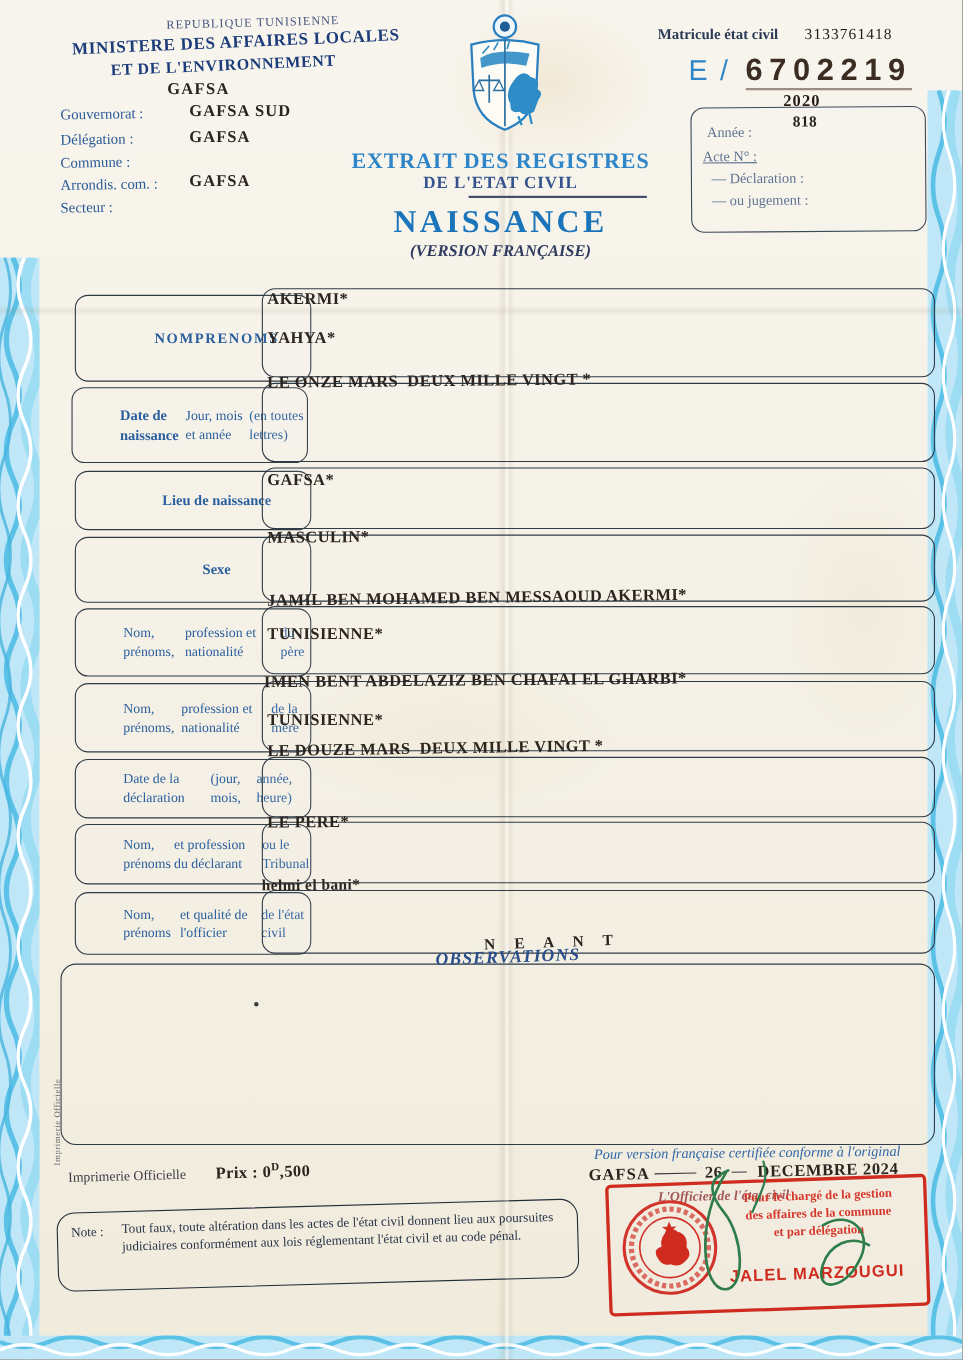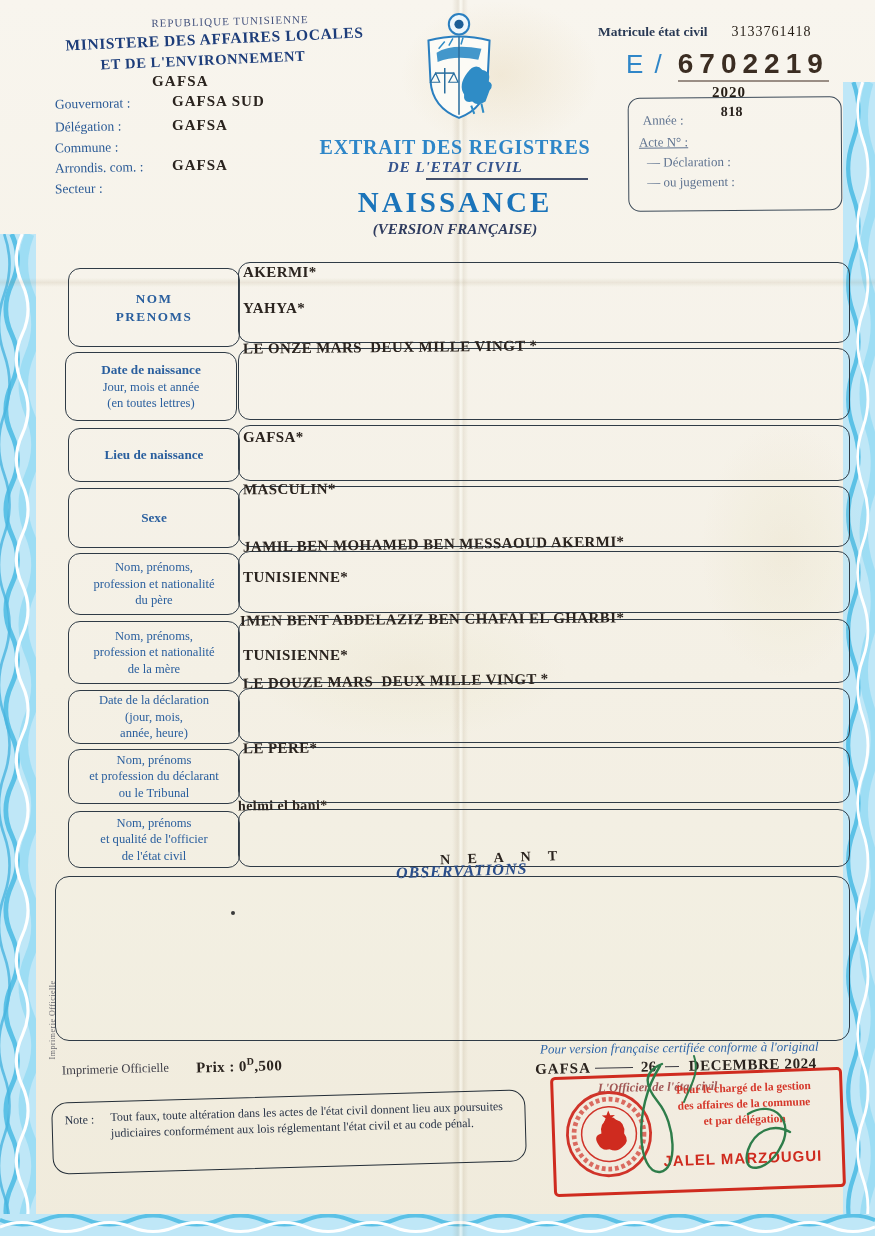--- a/index.html
+++ b/index.html
@@ -5,22 +5,22 @@
 <style>
   html,body{margin:0;padding:0;background:#888;}
   .page{position:relative;width:875px;height:1236px;margin:0 auto;overflow:hidden;
         background:linear-gradient(180deg,#f8f5ee 0%,#f4f0e4 55%,#f0ebdc 100%);
         font-family:"Liberation Serif",serif;}
   .abs{position:absolute;}
   .typed{font-family:"Liberation Serif",serif;font-weight:bold;color:#2b241f;
          font-size:15px;letter-spacing:.4px;white-space:pre;}
   .lbl{color:#2a5a96;font-size:13.5px;}
   .box{border:1.8px solid #2f3b46;border-radius:12px;background:rgba(255,255,255,.06);}
-  .lblbox{display:flex;flex-direction:column;align-items:center;justify-content:center;
-          text-align:center;color:#2a5f9e;line-height:1.32;font-size:12.6px;}
+  .lblbox{display:flex;flex-direction:row;align-items:center;justify-content:center;
+          color:#2a5f9e;line-height:1.32;font-size:12.6px;padding-left:43px;}
   .lblbox .b{font-weight:bold;font-size:13.2px;}
   .stain{pointer-events:none;}
   .waveimg{display:block;}
 </style>
 </head>
 <body>
 
 <div class="page">
 
   <svg class="abs waveimg" style="left:0;top:234px;width:36px;height:1002px;" viewBox="0 0 34 1000" preserveAspectRatio="none">
@@ -95,21 +95,21 @@
 
   <div class="abs" style="left:628px;top:97px;width:212px;height:112px;border:1.7px solid #3c4a58;border-radius:12px;transform:rotate(-.4deg);">
     <span class="abs" style="left:14px;top:14px;font-size:13px;color:#5f7390;">Année :</span>
     <span class="abs typed" style="left:92px;top:6px;font-size:14px;">818</span>
     <span class="abs" style="left:10px;top:36px;font-size:13px;color:#5f7390;text-decoration:underline;">Acte N° :</span>
     <span class="abs" style="left:18px;top:56px;font-size:13px;color:#5f7390;">— Déclaration :</span>
     <span class="abs" style="left:18px;top:76px;font-size:13px;color:#5f7390;">— ou jugement :</span>
   </div>
 
   <div class="abs" style="left:305px;top:136px;width:300px;text-align:center;font-size:20px;font-weight:bold;letter-spacing:.8px;color:#2e86c8;">EXTRAIT DES REGISTRES</div>
-  <div class="abs" style="left:305px;top:158px;width:300px;text-align:center;font-size:15.5px;font-weight:bold;letter-spacing:.8px;color:#35548e;font-style:italic;">DE L'ETAT CIVIL</div>
+  <div class="abs" style="left:305px;top:158px;width:300px;text-align:center;font-size:15.5px;font-weight:bold;letter-spacing:.8px;color:#35548e;">DE L'ETAT CIVIL</div>
   <div class="abs" style="left:426px;top:178px;width:162px;height:2px;background:#44506b;"></div>
   <div class="abs" style="left:305px;top:221px;width:300px;text-align:center;font-size:15px;font-style:italic;font-weight:bold;color:#2e3b5e;">(VERSION FRANÇAISE)</div>
   <div class="abs" style="left:305px;top:186px;width:300px;text-align:center;font-size:29px;font-weight:bold;letter-spacing:3px;color:#1b74ba;">NAISSANCE</div>
 
   <div class="abs box lblbox" style="left:68px;top:268px;width:170px;height:77px;">
     <span class="b" style="letter-spacing:1.5px;">NOM</span>
     <span class="b" style="letter-spacing:1.5px;margin-top:0;">PRENOMS</span>
   </div>
   <div class="abs box lblbox" style="left:65px;top:352px;width:170px;height:67px;">
     <span class="b">Date de naissance</span>

